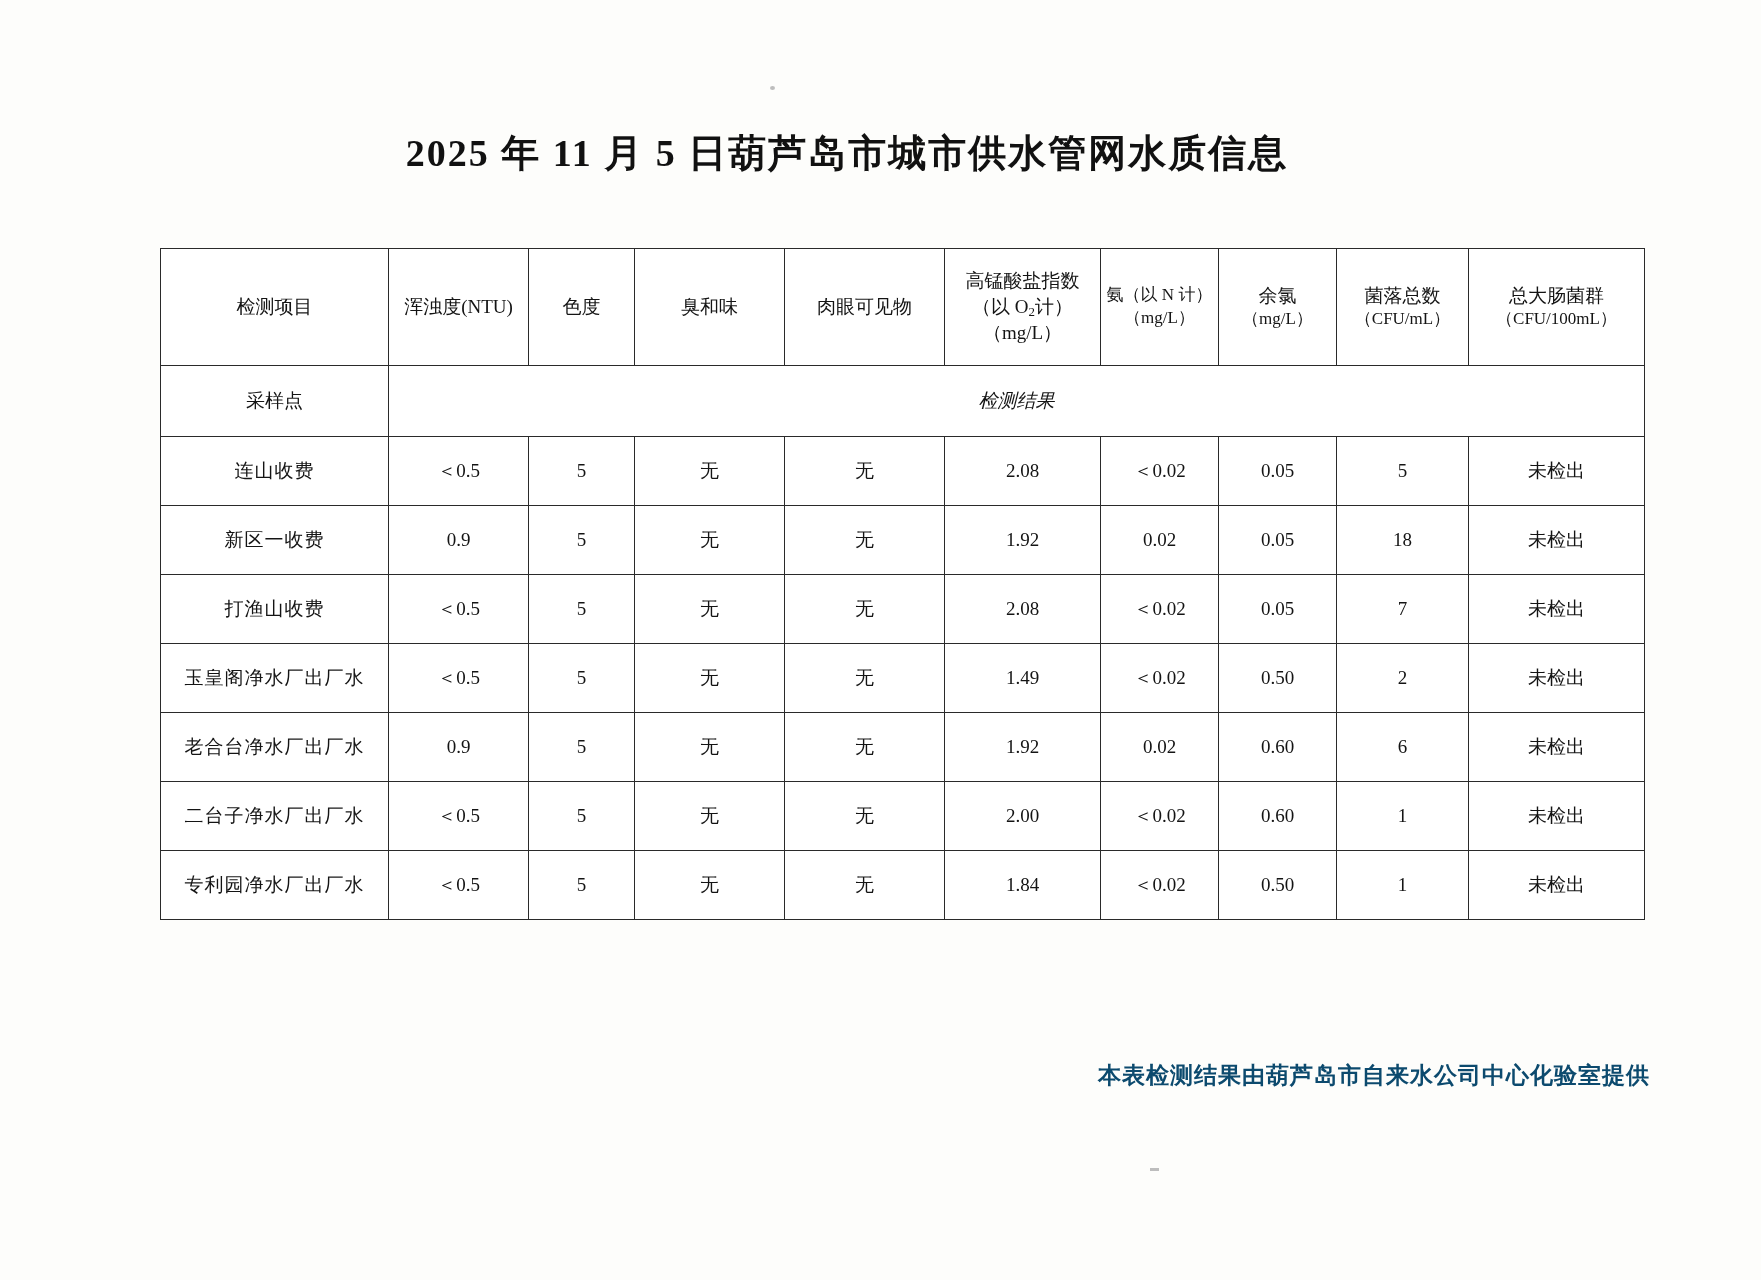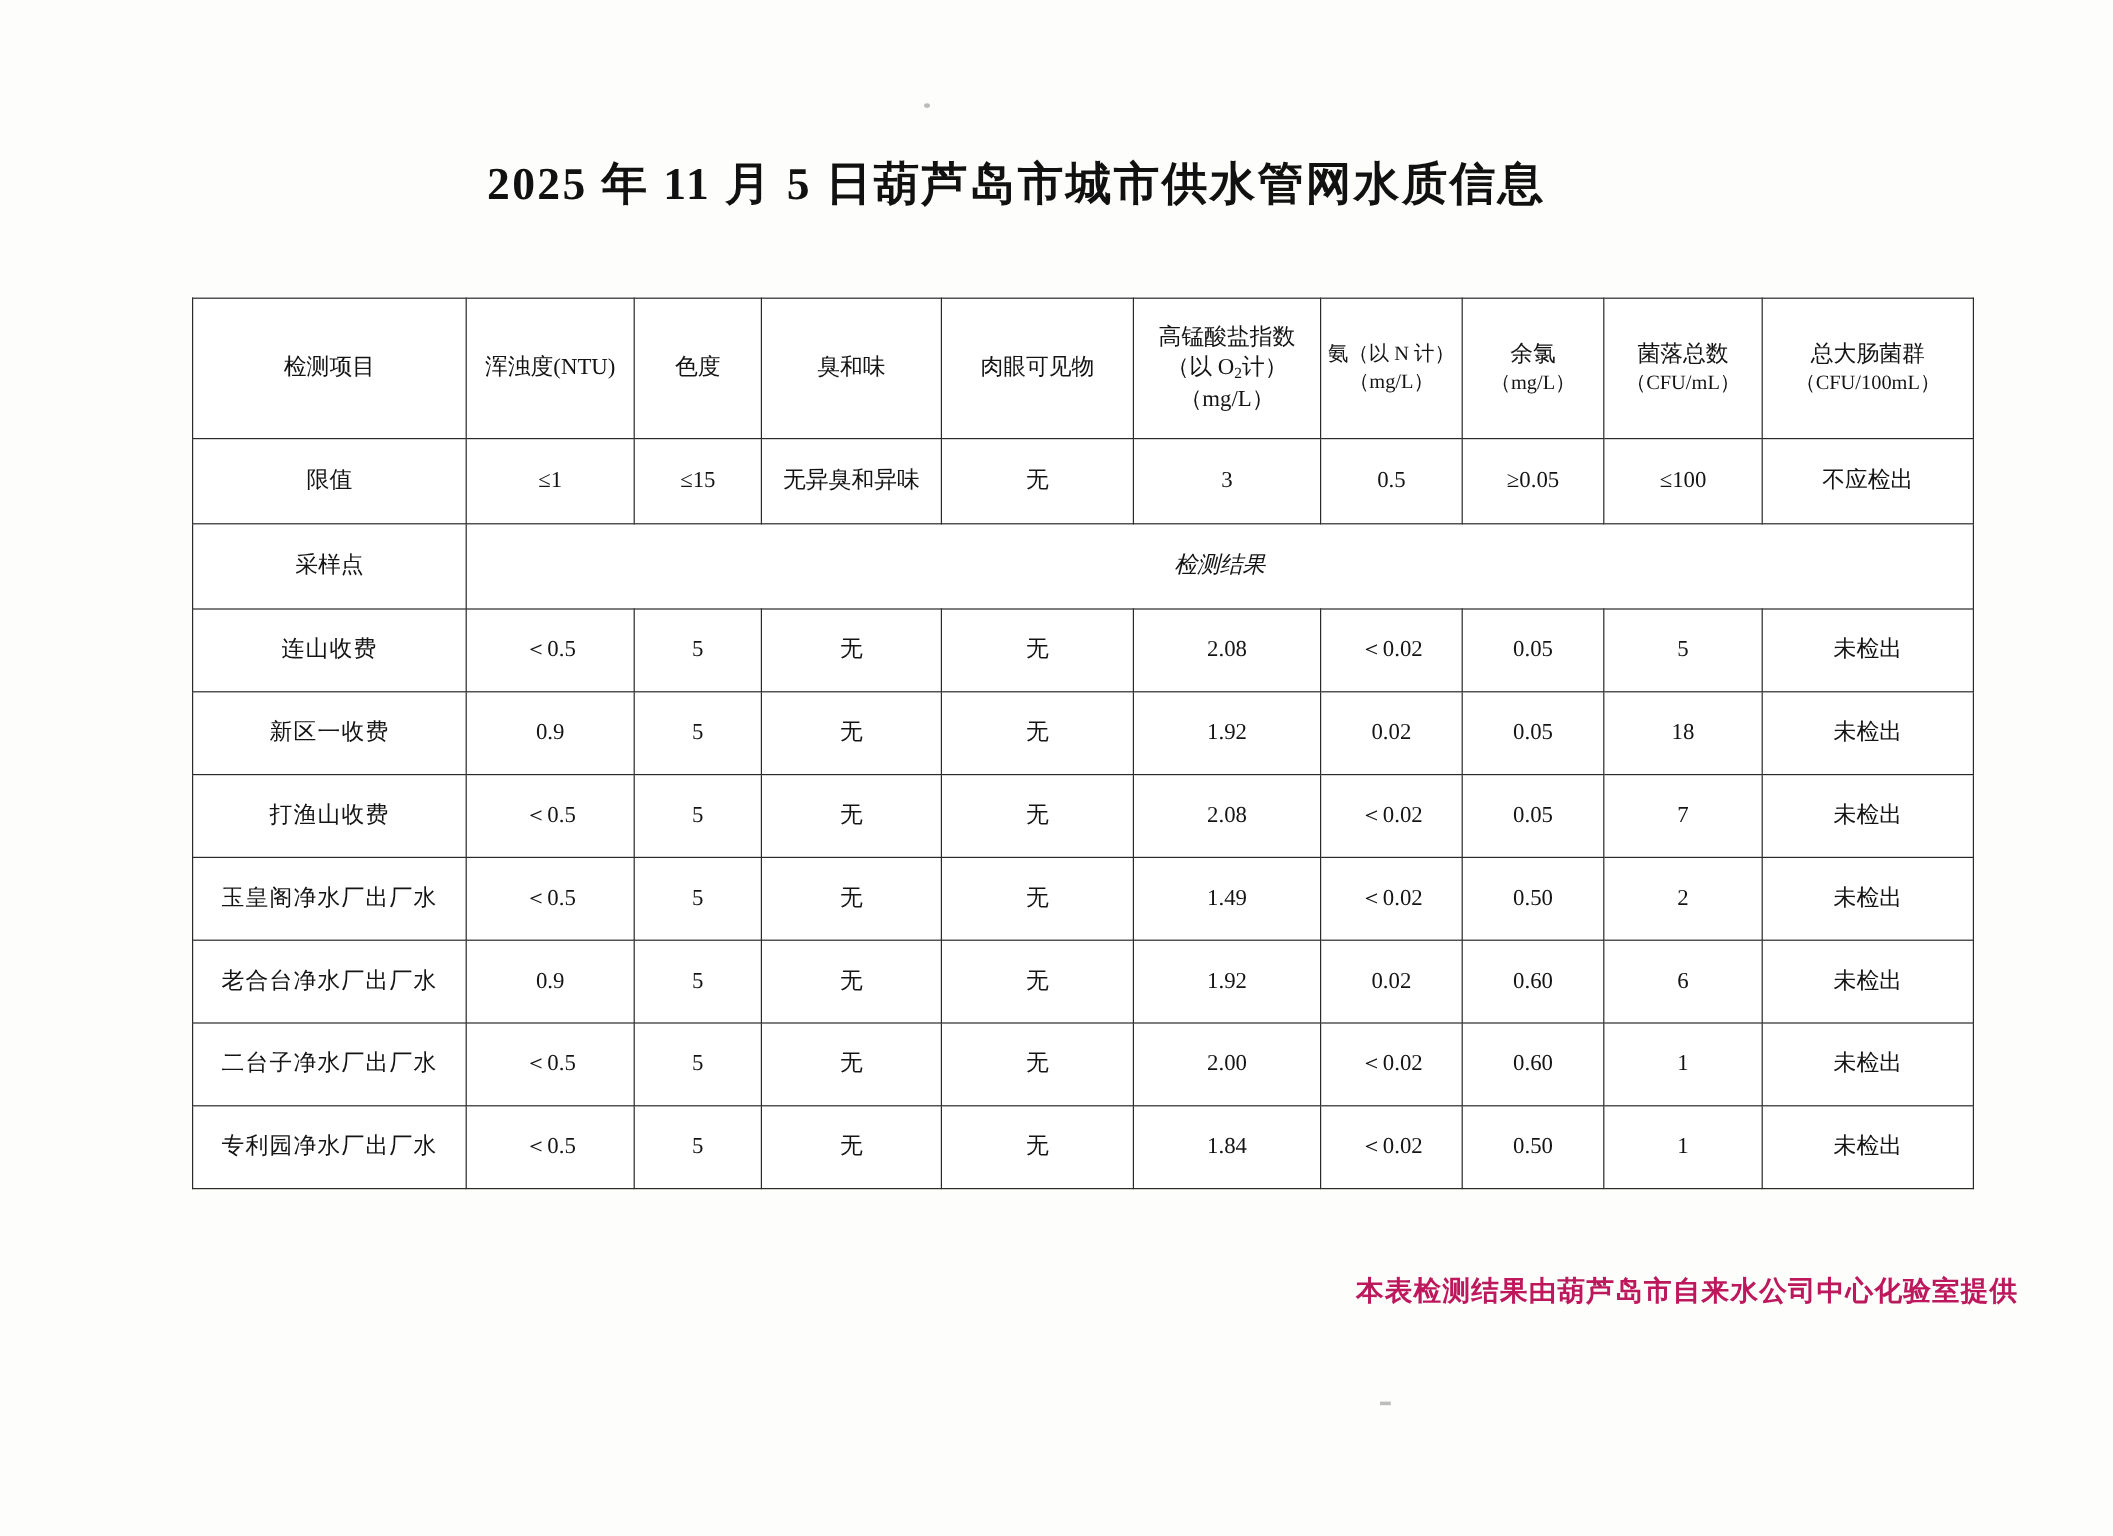--- a/index.html
+++ b/index.html
@@ -94,22 +94,21 @@
   .footnote {
     position: absolute;
     left: 0;
     top: 1060px;
     width: 1650px;
     text-align: right;
     font-size: 23px;
     font-weight: bold;
     letter-spacing: 1px;
     font-family: "Liberation Serif", "DejaVu Serif", serif;
-    color: #be185d;
-    padding-left: 32px;
+    color: #0c4a6e;
   }
   .speck {
     position: absolute;
     background: #bdbdbd;
   }
   .speck1 { left: 770px; top: 86px; width: 5px; height: 4px; border-radius: 50%; }
   .speck2 { left: 1150px; top: 1168px; width: 9px; height: 3px; }
 </style>
 </head>
 <body>
@@ -158,32 +157,20 @@
           <td class="head-cell">
             <span class="l1">菌落总数</span>
             <span class="l2 small">（CFU/mL）</span>
           </td>
           <td class="head-cell">
             <span class="l1">总大肠菌群</span>
             <span class="l2 small">（CFU/100mL）</span>
           </td>
         </tr>
 
-        <tr class="limit-row">
-          <td>限值</td>
-          <td>≤1</td>
-          <td>≤15</td>
-          <td>无异臭和异味</td>
-          <td>无</td>
-          <td>3</td>
-          <td>0.5</td>
-          <td>≥0.05</td>
-          <td>≤100</td>
-          <td>不应检出</td>
-        </tr>
 
         <tr class="sample-row">
           <td>采样点</td>
           <td class="result-span" colspan="9">检测结果</td>
         </tr>
 
         <tr class="data-row">
           <td class="sitename">连山收费</td>
           <td>＜0.5</td>
           <td>5</td>

